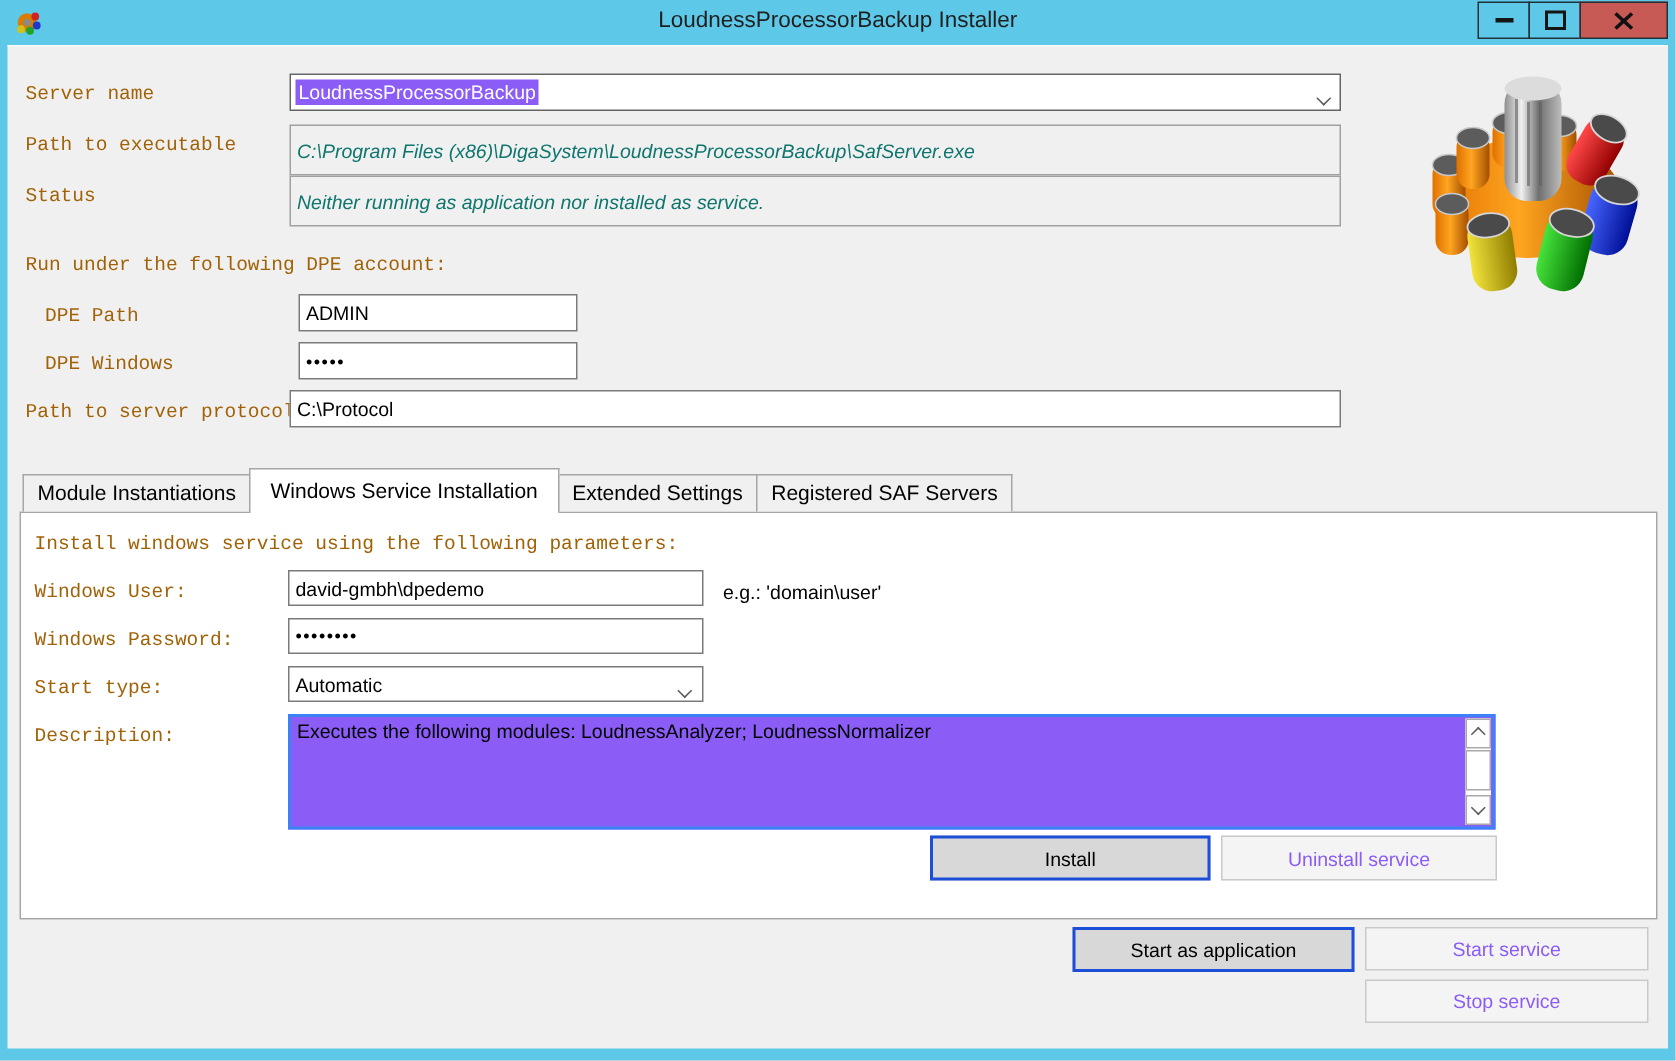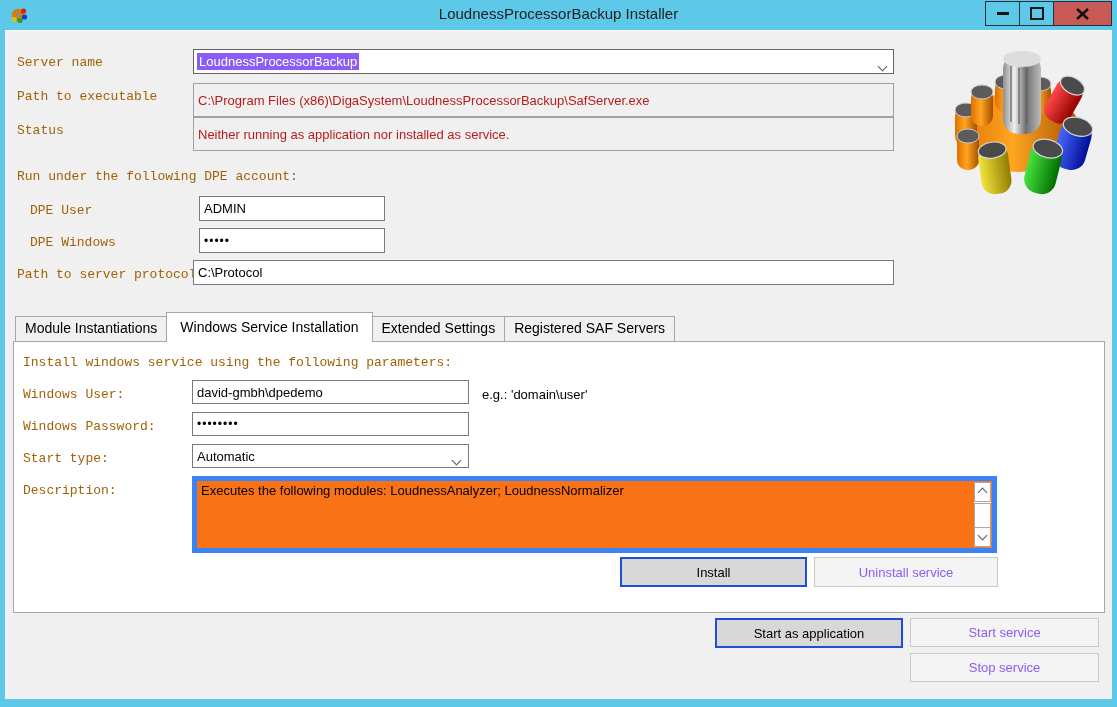--- a/index.html
+++ b/index.html
@@ -12,21 +12,21 @@
   .win-btn{box-sizing:border-box;width:35px;height:25px;border:1px solid #223038;background:transparent;
            display:flex;align-items:center;justify-content:center;cursor:default;}
   .win-btn + .win-btn{margin-left:-1px;}
   .win-btn.close{width:59px;background:#c75a54;}
   .min-glyph{display:block;width:12px;height:3px;background:#151515;}
   .max-glyph{display:block;width:10px;height:9px;border:2px solid #151515;background:transparent;}
   
   .client{position:absolute;left:5px;top:30px;width:1107px;height:669px;background:#f0f0f0;border-top:1px solid #fafafa;box-sizing:border-box;}
   .lbl{position:absolute;font-size:13px;color:#a16207;white-space:nowrap;font-family:Liberation Mono, monospace;}
   .field,.inputbox{position:absolute;box-sizing:border-box;font-size:13px;}
-  .readonly-field{background:#f0f0f0;border:1px solid #a0a0a0;display:flex;align-items:center;padding:16px 4px;color:#b91c1c;white-space:nowrap;overflow:hidden;}
+  .readonly-field{background:#f0f0f0;border:1px solid #a0a0a0;display:flex;align-items:center;padding:16px 4px;color:#0f766e;white-space:nowrap;overflow:hidden;font-style:italic;}
   input.inputbox{background:#fff;border:1px solid #7a7a7a;padding:1px 4px;font-family:"Liberation Sans",sans-serif;color:#000;outline:none;}
   
   .combo{position:absolute;box-sizing:border-box;background:#fff;border:1px solid #646464;display:flex;align-items:center;padding:0 3px;}
   .combo .sel{background:#8b5cf6;color:#fff;font-size:13px;padding:1px 2px;white-space:nowrap;}
   .combo .dd{position:absolute;right:7px;top:6px;}
   .chev{display:inline-block;width:7px;height:7px;border-right:2px solid #3c3c3c;border-bottom:2px solid #3c3c3c;}
   .chev.down{transform:rotate(45deg);}
   .chev.up{transform:rotate(-135deg);}
   .chev.thin{width:6px;height:6px;border-width:1px;border-color:#5a5a5a;}
   
@@ -34,21 +34,21 @@
   .selectbox .dd{position:absolute;right:8px;top:7px;}
   
   .tabcontrol{position:absolute;left:8px;top:281px;width:1092px;height:301px;}
   .tabs{position:absolute;left:2px;top:0;height:29px;display:flex;align-items:flex-end;z-index:3;}
   .tab{box-sizing:border-box;height:25px;line-height:23px;padding:0 9px;font-size:14px;background:#f0f0f0;
        border:1px solid #a6a6a6;border-bottom:none;margin-right:-1px;color:#000;white-space:nowrap;}
   .tab.active{height:30px;line-height:28px;background:#fff;padding:0 13px;margin-bottom:-1px;position:relative;z-index:4;}
   .panel{position:absolute;left:0;top:29px;right:0;bottom:0;background:#fff;border:1px solid #a6a6a6;box-sizing:border-box;}
   .hint{position:absolute;font-size:13px;color:#000;white-space:nowrap;}
   
-  .descbox{position:absolute;box-sizing:border-box;background:#f97316;border:5px solid #3b82f6;}
+  .descbox{position:absolute;box-sizing:border-box;background:#8b5cf6;border:2px solid #3b82f6;}
   .desc-text{position:absolute;left:4px;top:2px;right:24px;font-size:13px;color:#000;line-height:16px;}
   .vscroll{position:absolute;top:1px;right:1px;bottom:1px;width:17px;background:#fff;}
   .sbtn{position:absolute;left:0;width:17px;height:20px;box-sizing:border-box;border:1px solid #a9a9a9;background:#fdfdfd;
         display:flex;align-items:center;justify-content:center;}
   .sbtn.up{top:0;}
   .sbtn.down{bottom:0;}
   .sthumb{position:absolute;left:0;top:21px;width:17px;height:27px;box-sizing:border-box;border:1px solid #a9a9a9;background:#fff;}
   
   .btn{position:absolute;box-sizing:border-box;display:flex;align-items:center;justify-content:center;
        font-size:13px;font-family:"Liberation Sans",sans-serif;cursor:default;white-space:nowrap;}
@@ -175,21 +175,21 @@
         <ellipse cx="96" cy="104" rx="15" ry="9" fill="#4a4a4a" stroke="#d6d6d6" stroke-width="1.2"></ellipse>
       </g>
       <g transform="rotate(-8 48 126)">
         <rect x="33" y="100" width="30" height="50" rx="13" fill="url(#gYe)"></rect>
         <ellipse cx="48" cy="106" rx="14" ry="8" fill="#4a4a4a" stroke="#d6d6d6" stroke-width="1.2"></ellipse>
       </g>
     </svg>
 
     <div class="lbl" style="left:12px;top:138px;">Run under the following DPE account:</div>
 
-    <div class="lbl" style="left:25px;top:172px;">DPE User</div>
+    <div class="lbl" style="left:25px;top:172px;">DPE Path</div>
     <input class="inputbox" style="left: 194px; top: 165px; width: 186px; height: 25px; font-size: 13px;" value="ADMIN">
 
     <div class="lbl" style="left:25px;top:204px;">DPE Windows</div>
     <input class="inputbox" style="left: 194px; top: 197px; width: 186px; height: 25px; font-size: 12px; letter-spacing: 1px;" value="•••••">
 
     <div class="lbl" style="left:12px;top:236px;">Path to server protocol:</div>
     <input class="inputbox" style="left: 188px; top: 229px; width: 701px; height: 25px;" value="C:\Protocol">
 
     <div class="tabcontrol">
       <div class="tabs">

